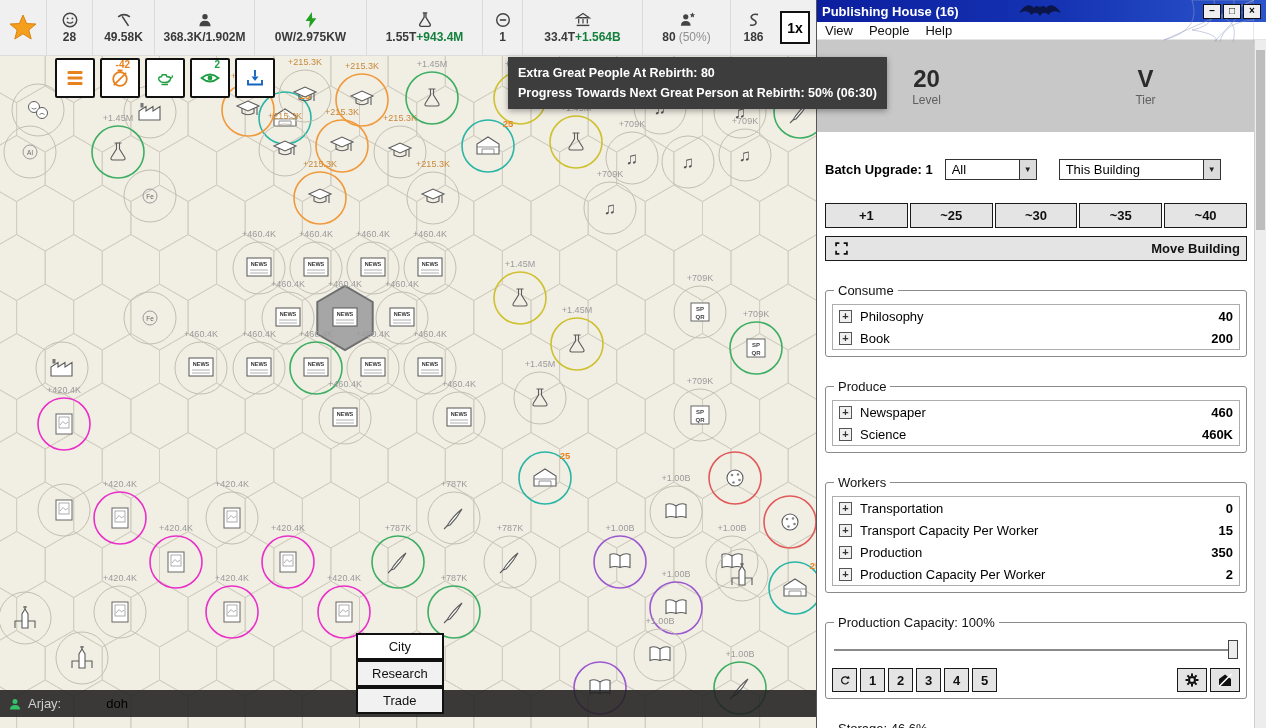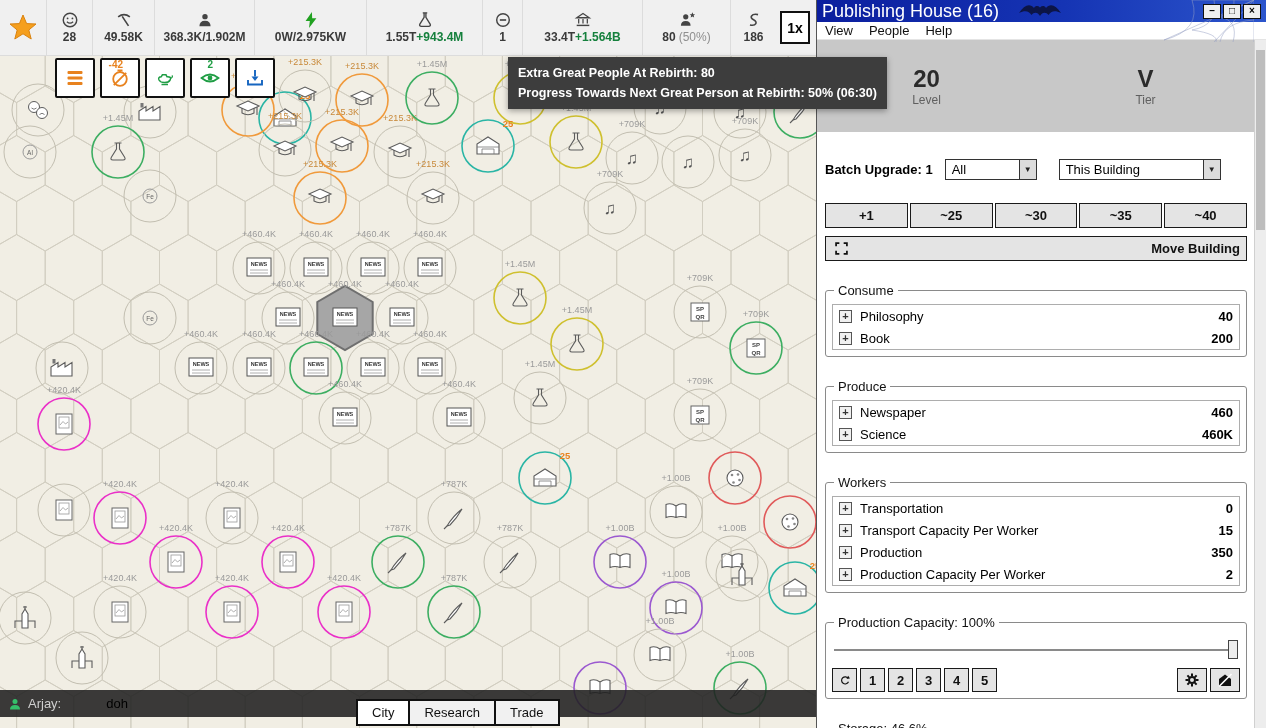--- a/index.html
+++ b/index.html
@@ -15,38 +15,38 @@
   .tb-star{width:46px;display:flex;align-items:center;justify-content:center;}
   .stat{display:flex;flex-direction:column;align-items:center;justify-content:center;gap:1px;border-left:1px solid #dcdcdc;}
   .stat svg{height:18px;}
   .val{font-size:12px;color:#3a3a3a;font-weight:bold;white-space:nowrap;display:flex;}
   .gain{color:#15803d;}
   .suffix{color:#8f8f8f;font-weight:normal;margin-left:3px;}
   .speed-btn{margin:11px 6px 11px auto;width:30px;border:2px solid #111;background:#fff;font-weight:bold;font-size:14px;font-family:inherit;padding:0;}
 
   .toolbar{position:absolute;left:55px;top:58px;display:flex;gap:5px;z-index:10;}
   .tool-btn{position:relative;width:40px;height:40px;background:#fff;border:2px solid #111;border-radius:2px;display:flex;align-items:center;justify-content:center;padding:0;}
-  .tool-badge{position:absolute;top:0;right:15px;font-size:10px;font-weight:bold;line-height:10px;}
+  .tool-badge{position:absolute;top:0;right:8px;font-size:10px;font-weight:bold;line-height:10px;}
   .badge-orange{color:#e8821e;}
   .badge-green{color:#1f9d44;}
 
   .tooltip{position:absolute;left:508px;top:57px;background:#3d3d3d;color:#fff;padding:6px 10px;font-size:12.5px;font-weight:bold;line-height:1.6;z-index:50;white-space:nowrap;box-shadow:0 2px 6px rgba(0,0,0,.35);}
 
   .chatbar{position:absolute;left:0;bottom:11px;width:816px;height:27px;background:rgba(32,32,32,.88);display:flex;align-items:center;padding:0 8px;gap:6px;z-index:10;font-size:13px;}
   .chat-user{color:#cfcfcf;}
   .chat-msg{color:#000000;margin-left:39px;}
 
-  .bottom-tabs{position:absolute;left:358px;bottom:2px;display:flex;z-index:11;}
+  .bottom-tabs{position:absolute;left:358px;bottom:14px;display:flex;z-index:11;flex-direction:column;}
   .tab-btn{height:27px;border:2px solid #111;background:#fff;font-size:13px;font-family:inherit;padding:0 14px;margin-left:-2px;color:#111;}
   .tab-btn.alt{background:#f1f1f1;}
 
   
   .panel{position:absolute;left:816px;top:0;width:450px;height:728px;background:#fff;z-index:20;border-left:1px solid #555;}
   .titlebar{position:relative;height:22px;background:linear-gradient(90deg,#0b1e9e 0%,#1534b4 55%,#2c55cc 100%);display:flex;align-items:center;padding:0 5px;}
-  .title{color:#fff;font-weight:normal;font-size:18px;z-index:2;}
+  .title{color:#fff;font-weight:bold;font-size:13px;z-index:2;}
   .win-controls{margin-left:auto;display:flex;gap:2px;z-index:4;}
   .win-btn{width:18px;height:15px;background:#efefef;border:1px solid #111;font-size:10px;line-height:12px;text-align:center;font-weight:bold;padding:0;font-family:inherit;}
   .bat-svg{position:absolute;left:200px;top:2px;z-index:3;}
   .web-svg{position:absolute;right:12px;top:0;width:130px;height:42px;pointer-events:none;z-index:3;}
   .menubar{height:18px;display:flex;align-items:center;padding:0 8px;font-size:13px;background:#fff;border-bottom:1px solid #e4e4e4;}
   .menu-item{margin-right:16px;color:#111;cursor:default;}
 
   .content{position:absolute;top:40px;left:0;width:438px;bottom:0;overflow:hidden;background:#fff;}
   .header-band{height:92px;background:#c8c8c8;display:flex;text-align:center;}
   .hb-col{flex:1;display:flex;flex-direction:column;justify-content:center;}

